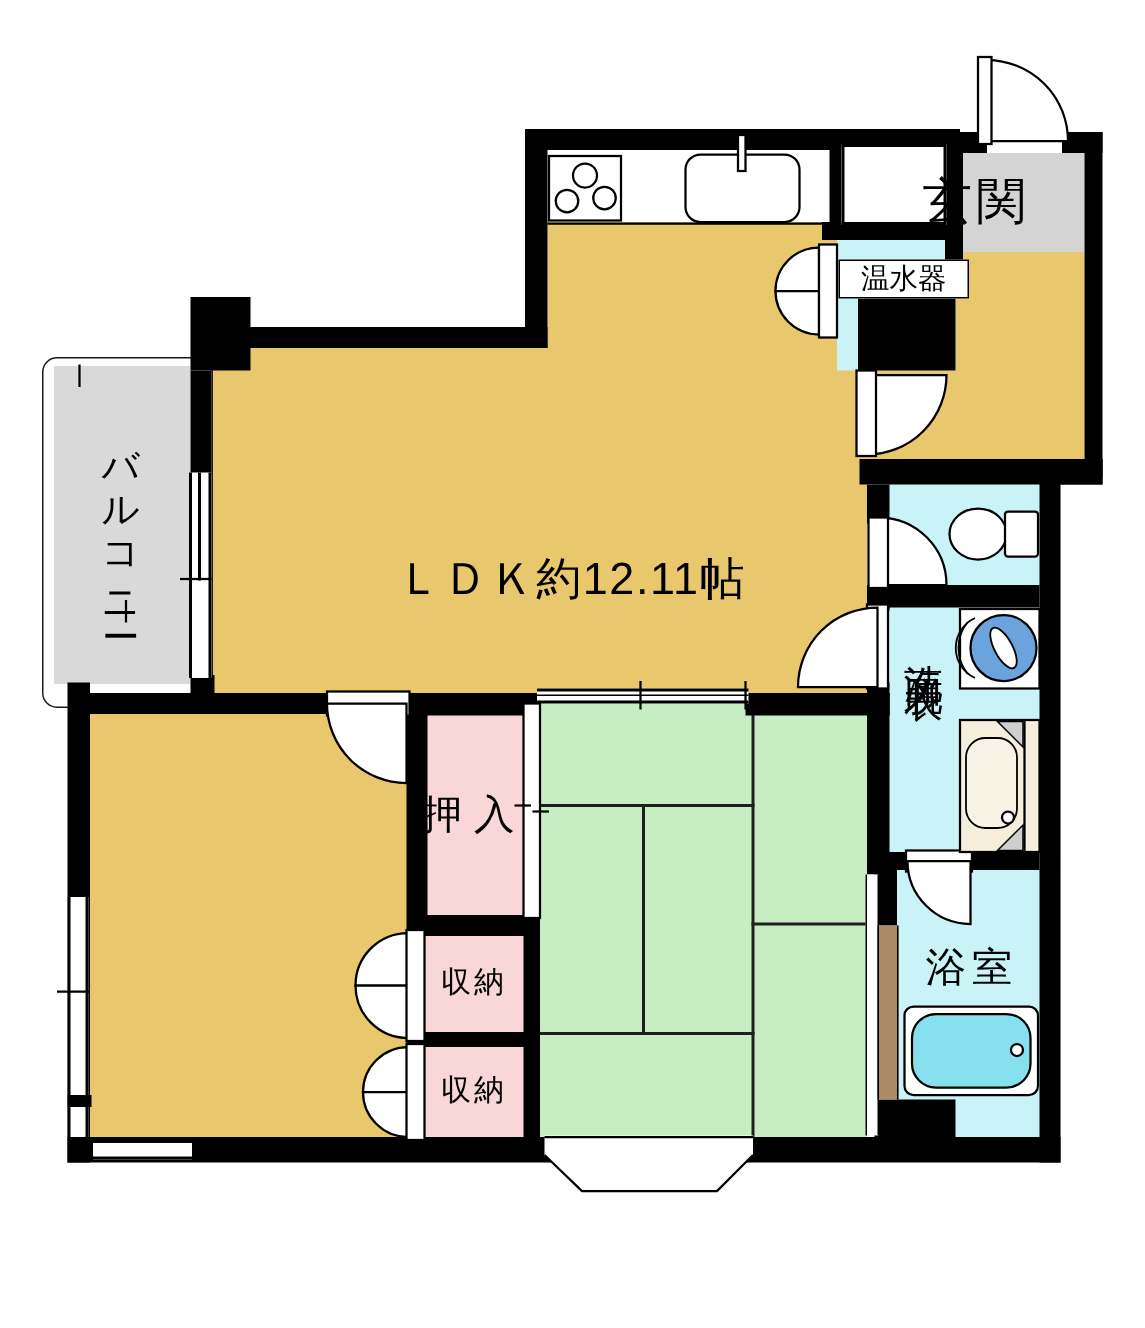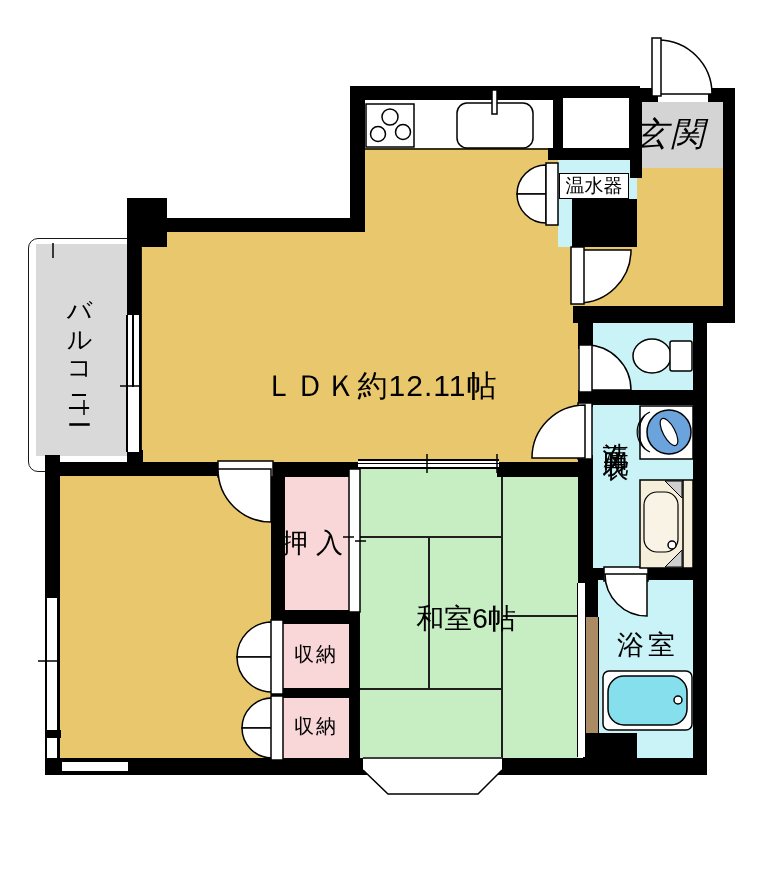--- a/index.html
+++ b/index.html
@@ -112,21 +112,21 @@
   <div class="whitestrip abs" style="left:62px;top:760px;width:66px;height:13px;border-top:2px solid #000;border-bottom:2px solid #000;box-sizing:border-box;"></div>
 
   <div class="whitestrip abs" style="left:358px;top:459px;width:141px;height:10px;border-top:2px solid #000;border-bottom:2px solid #000;box-sizing:border-box;"></div>
   <div class="abs" style="left:358px;top:463px;width:141px;height:1px;background:#000;"></div>
 
   <div class="whitestrip abs" style="left:577px;top:583px;width:9px;height:174px;border-left:1.5px solid #000;border-right:1.5px solid #000;box-sizing:border-box;"></div>
   <div class="brown abs" style="left:585px;top:617px;width:14px;height:116px;"></div>
 
   <div class="wbox" style="left:561px;top:96px;width:70px;height:54px;"></div>
 
-  <div class="labelbox lbl-onsuiki" style="left:559px;top:173px;width:70px;height:26px;">
+  <div class="labelbox lbl-onsuiki" style="left:559px;top:173px;width:87px;height:26px;">
     <span>温水器</span>
   </div>
 
   <svg class="overlay" width="763" height="885" viewBox="0 0 763 885">
 
     <path class="dr" d="M 658,40 A 54,54 0 0 1 712,94 L 658,94 Z"></path>
     <rect class="dr" x="652" y="38" width="9" height="58"></rect>
 
     <path class="dr" d="M 546,165 A 29,29 0 0 0 517,194 L 546,194 Z"></path>
     <path class="dr" d="M 546,223 A 29,29 0 0 1 517,194 L 546,194 Z"></path>
@@ -196,22 +196,21 @@
     <line class="ln" x1="53" y1="243" x2="53" y2="258" stroke-width="2"></line>
     <line class="ln" x1="84" y1="400" x2="84" y2="415" stroke-width="2"></line>
 
     <line class="ln" x1="120" y1="386" x2="141" y2="386" stroke-width="1.2"></line>
     <line class="ln" x1="38" y1="661" x2="60" y2="661" stroke-width="1.2"></line>
     <line class="ln" x1="427" y1="454" x2="427" y2="473" stroke-width="1.5"></line>
     <line class="ln" x1="497" y1="454" x2="497" y2="473" stroke-width="1.5"></line>
   </svg>
 
   <div class="label lbl-center lbl-ldk" style="left:231px;top:322px;width:300px;">ＬＤＫ約12.11帖</div>
-  <div class="label lbl-center lbl-genkan" style="left:621px;top:112px;width:100px;font-style:italic;">玄関</div>
+  <div class="label lbl-center lbl-genkan" style="left:601px;top:112px;width:100px;">玄関</div>
   <div class="label vert lbl-balcony" style="left:64px;top:282px;">バルコニー</div>
   <div class="label vert lbl-washroom" style="left:599px;top:422px;">洗面脱衣</div>
   <div class="label lbl-center lbl-bath" style="left:598px;top:627px;width:100px;">浴室</div>
   <div class="label lbl-center lbl-oshiire" style="left:276px;top:525px;width:80px;">押入</div>
   <div class="label lbl-center lbl-shuno" style="left:278px;top:641px;width:76px;">収納</div>
   <div class="label lbl-center lbl-shuno" style="left:278px;top:713px;width:76px;">収納</div>
-  <div class="label lbl-center lbl-room6" style="left:366px;top:600px;width:200px;">和室6帖</div>
 
 </div>
 
 </body></html>

